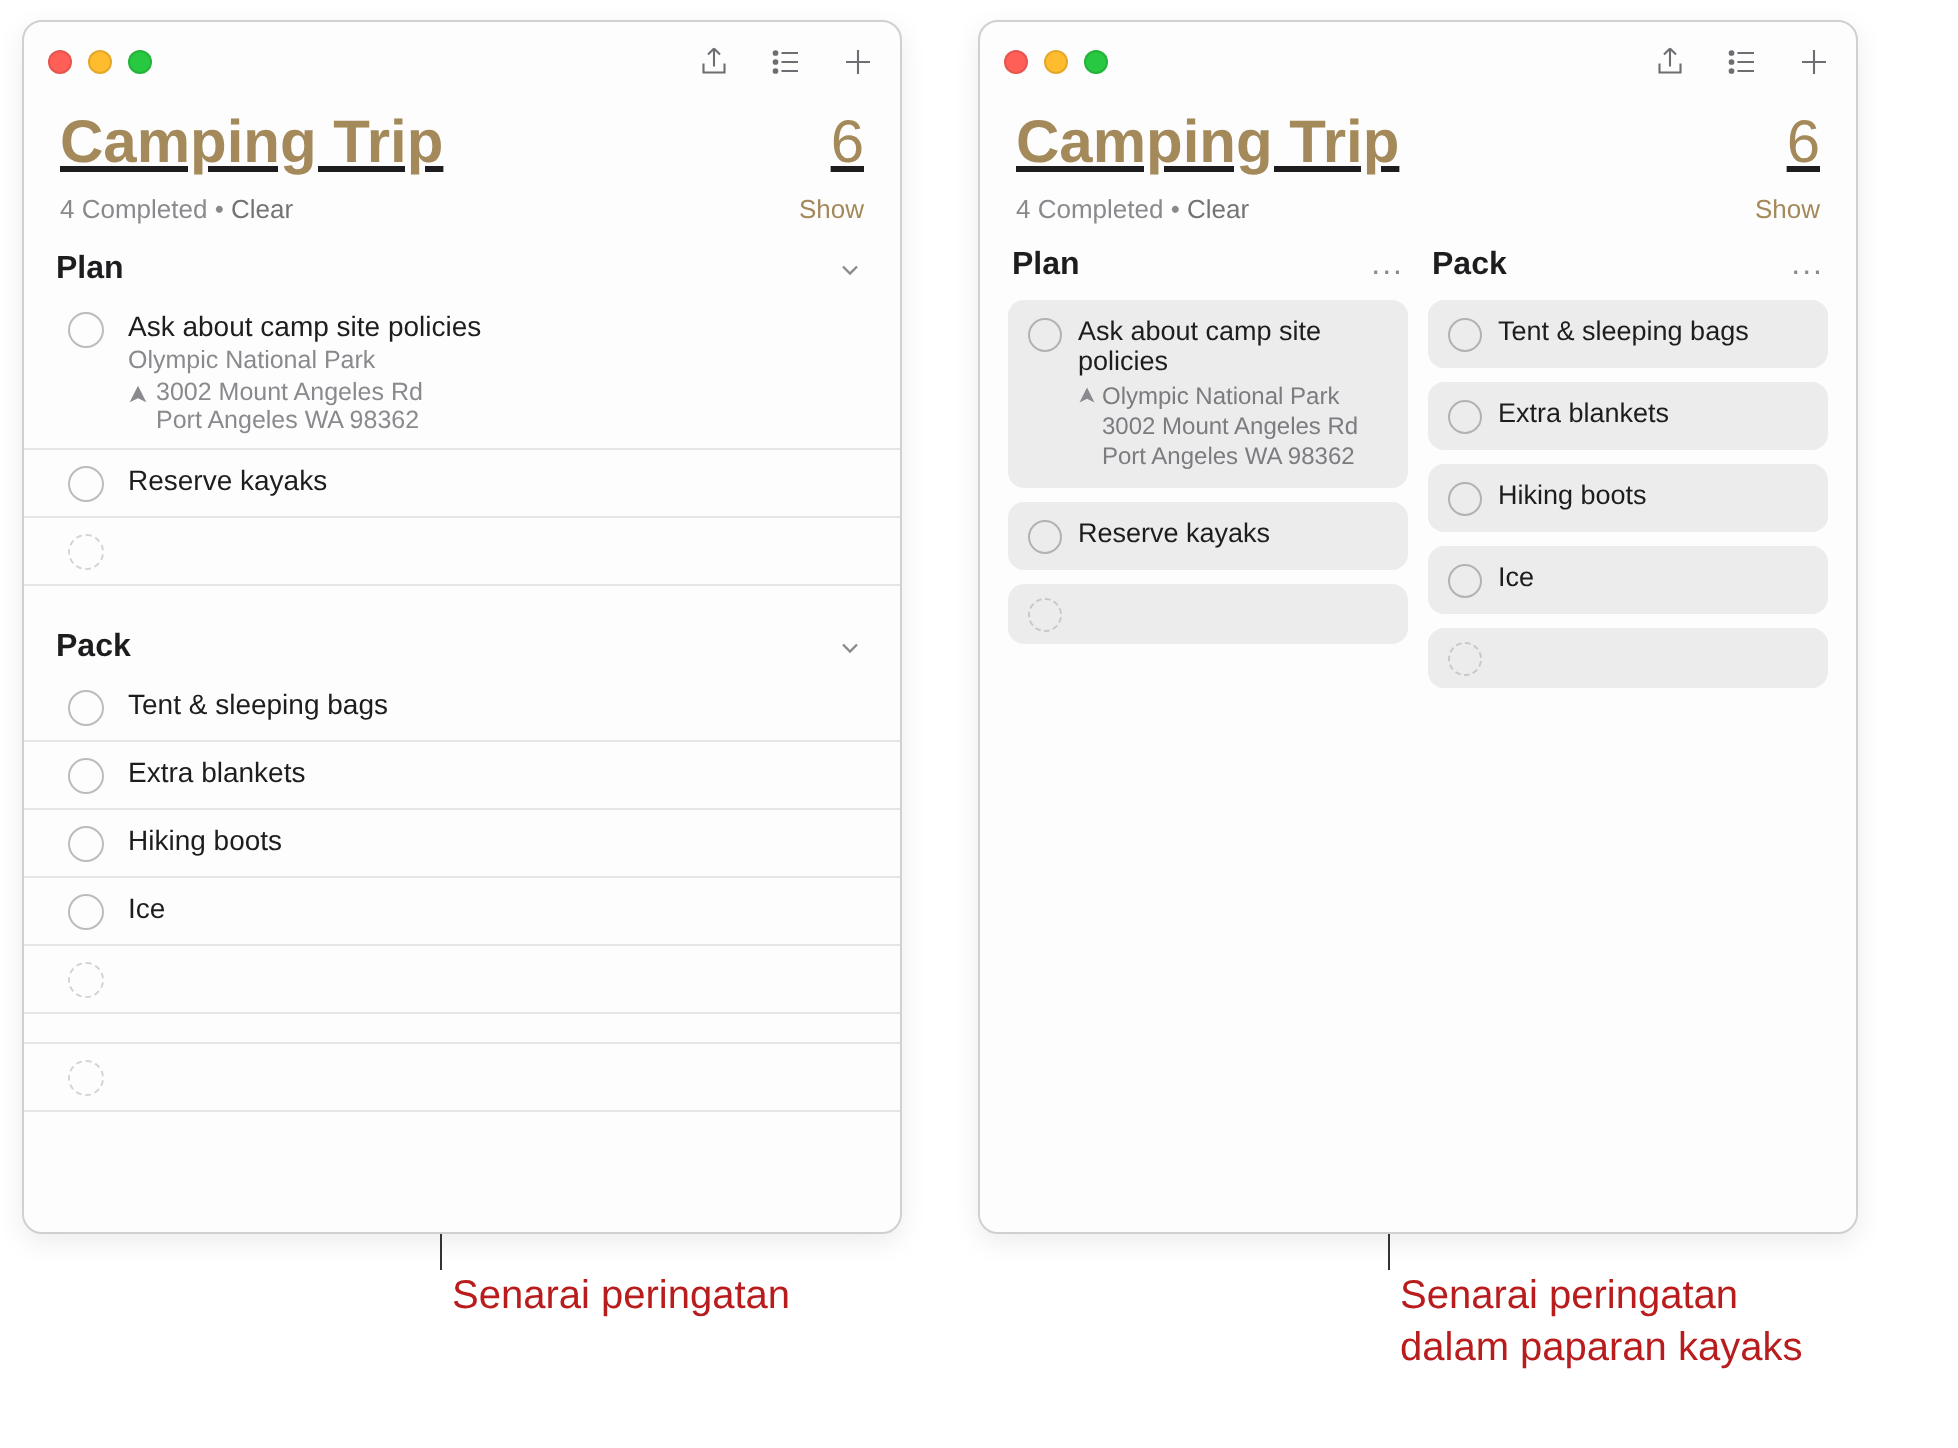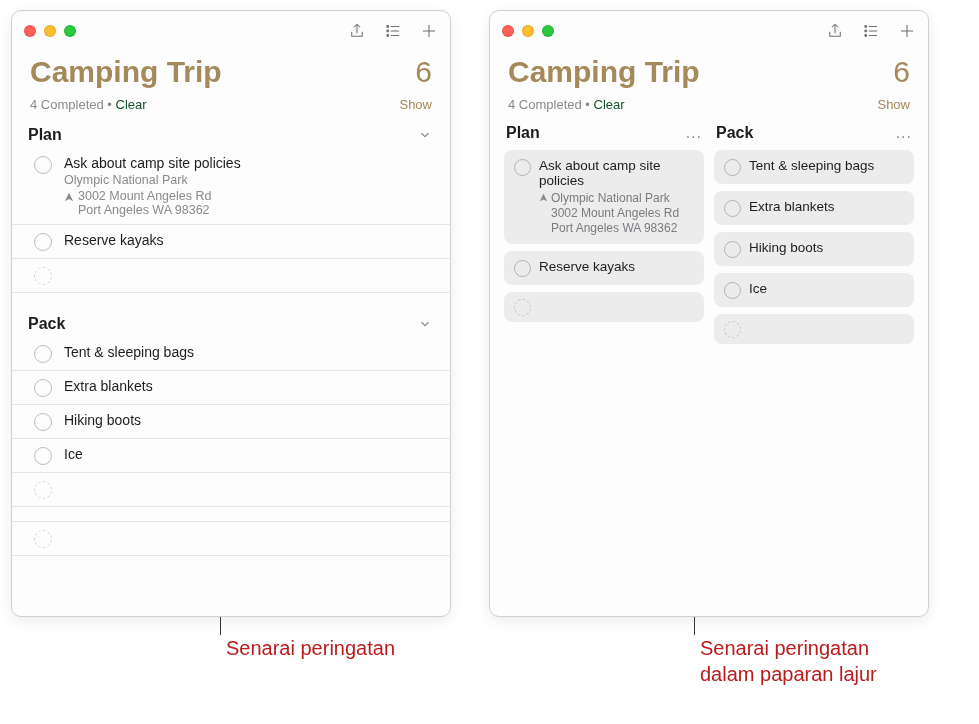--- a/index.html
+++ b/index.html
@@ -42,32 +42,33 @@
 
   .toolbar-icons { display: flex; gap: 18px; align-items: center; color: #555; }
   .ti { width: 18px; height: 18px; display:flex; align-items:center; justify-content:center; }
   .ti svg { width: 18px; height: 18px; stroke: #6d6d72; fill: none; stroke-width: 1.4; }
 
   .header {
     padding: 4px 18px 6px 18px;
     display: flex;
     justify-content: space-between;
     align-items: baseline;
+    text-decoration: underline;
   }
   .h-title { font-size: 30px; font-weight: 700; color: #a4895b; }
   .h-count { font-size: 30px; font-weight: 400; color: #a4895b; }
 
   .subhead {
     padding: 2px 18px 10px 18px;
     display: flex;
     justify-content: space-between;
     font-size: 13px;
   }
   .sub-left { color: #8a8a8e; }
-  .sub-clear { color: #14532d; }
+  .sub-clear { color: #737373; }
   .sub-show { color: #a4895b; }
 
   
   .list-view { flex: 1; overflow: hidden; }
   .section-h {
     display: flex;
     justify-content: space-between;
     align-items: center;
     padding: 4px 18px 4px 16px;
     font-size: 16px;
@@ -417,15 +418,15 @@
   <div class="line" style="left:0; top:-18px; height:18px;"></div>
   <div style="padding-left:6px;">
     <div>Senarai peringatan</div>
   </div>
 </div>
 
 <div class="callout" style="left:694px; top:635px;">
   <div class="line" style="left:0; top:-18px; height:18px;"></div>
   <div style="padding-left:6px;">
     <div>Senarai peringatan</div>
-    <div>dalam paparan lajur</div>
+    <div>dalam paparan kayaks</div>
   </div>
 </div>
 
 </body></html>

